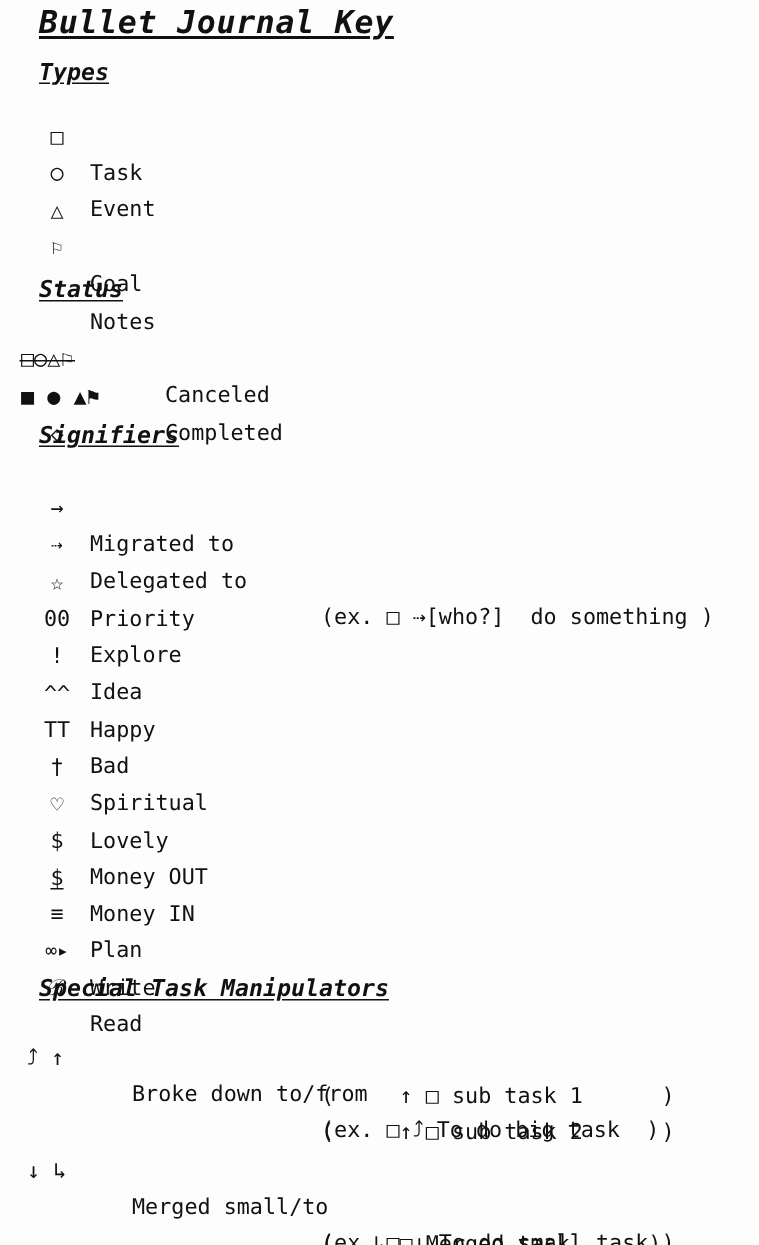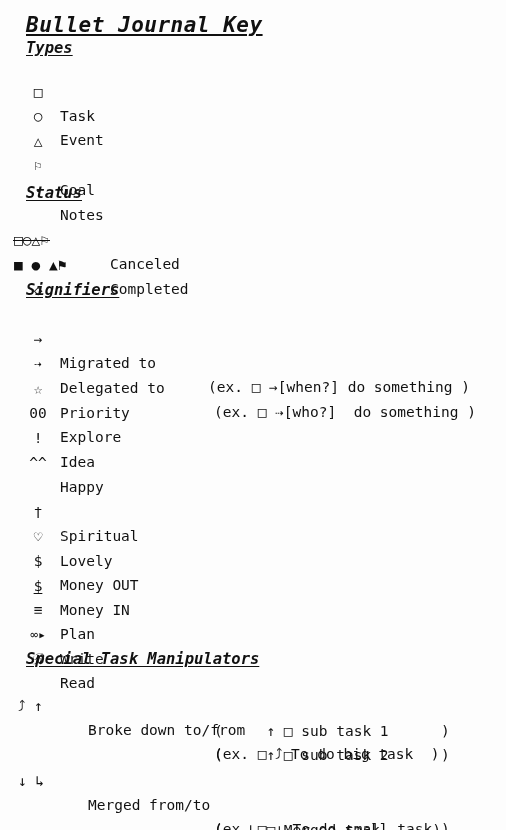--- a/index.html
+++ b/index.html
@@ -31,21 +31,20 @@
     left: 26px;
     top: 2px;
     font-size: 21px;
     line-height: 26px;
     font-weight: bold;
     font-style: italic;
     text-decoration: underline;
     text-underline-offset: 2px;
     letter-spacing: 0.5px;
     white-space: nowrap;
-    margin-top: 10px;
   }
 
   
   .section-head {
     position: absolute;
     left: 26px;
     font-size: 15.5px;
     line-height: 20px;
     font-weight: bold;
     font-style: italic;
@@ -178,21 +177,20 @@
 
   <div class="row" style="top:254px">
     <span class="sym">◇</span>
   </div>
 
   <div class="section-head" style="top:280px">Signifiers</div>
 
   <div class="row" style="top:303px">
     <span class="sym">→</span>
     <span class="lbl">Migrated to</span>
-    <span class="ex">(ex. □ →[when?] do something )</span>
   </div>
 
   <div class="row" style="top:328px">
     <span class="sym mini">⇢</span>
     <span class="lbl">Delegated to</span>
     <span class="ex2">(ex. □ ⇢[who?]  do something )</span>
   </div>
 
   <div class="row" style="top:353px">
     <span class="sym">☆</span>
@@ -207,20 +205,24 @@
   <div class="row" style="top:402px">
     <span class="sym">!</span>
     <span class="lbl">Idea</span>
   </div>
 
   <div class="row" style="top:427px">
     <span class="sym">^^</span>
     <span class="lbl">Happy</span>
   </div>
 
+  <div class="row" style="top:451px">
+    <span class="sym">TT</span>
+    <span class="lbl">Bad</span>
+  </div>
 
   <div class="row" style="top:476px">
     <span class="sym">†</span>
     <span class="lbl">Spiritual</span>
   </div>
 
   <div class="row" style="top:501px">
     <span class="sym">♡</span>
     <span class="lbl">Lovely</span>
   </div>
@@ -259,20 +261,20 @@
   </div>
   <div class="row" style="top:695px">
     <span class="ex" style="left:214px">(     ↑ □ sub task 1      )</span>
   </div>
   <div class="row" style="top:719px">
     <span class="ex" style="left:214px">(     ↑ □ sub task 2      )</span>
   </div>
 
   <div class="row" style="top:745px">
     <span class="sym wide" style="left:18px;width:60px">↓ ↳</span>
-    <span class="lbl" style="left:88px">Merged from/to</span>
+    <span class="lbl" style="left:88px">Merged small/to</span>
     <span class="ex" style="left:214px">(ex. □ ↓ To do small task )</span>
   </div>
   <div class="row" style="top:794px">
     <span class="ex" style="left:214px">(   ↳ □ Merged task      )</span>
   </div>
 
 </div>
 
 </body></html>

